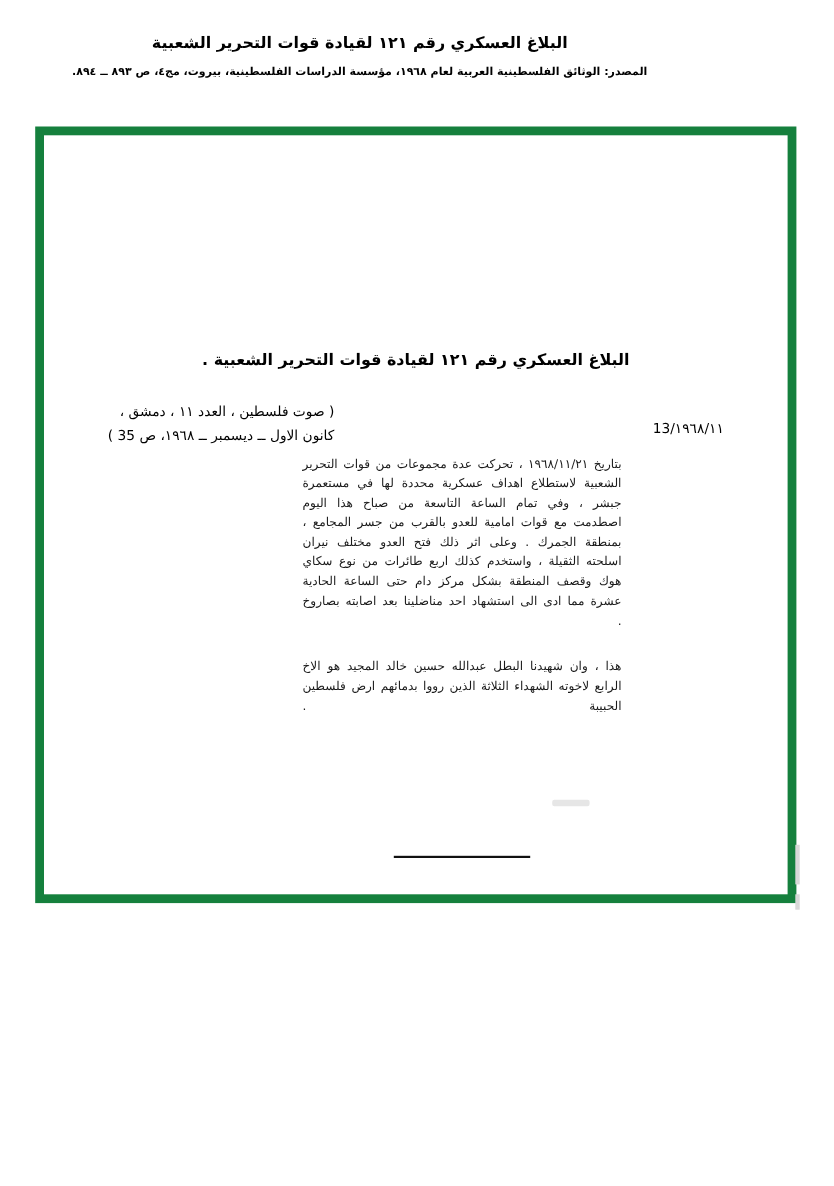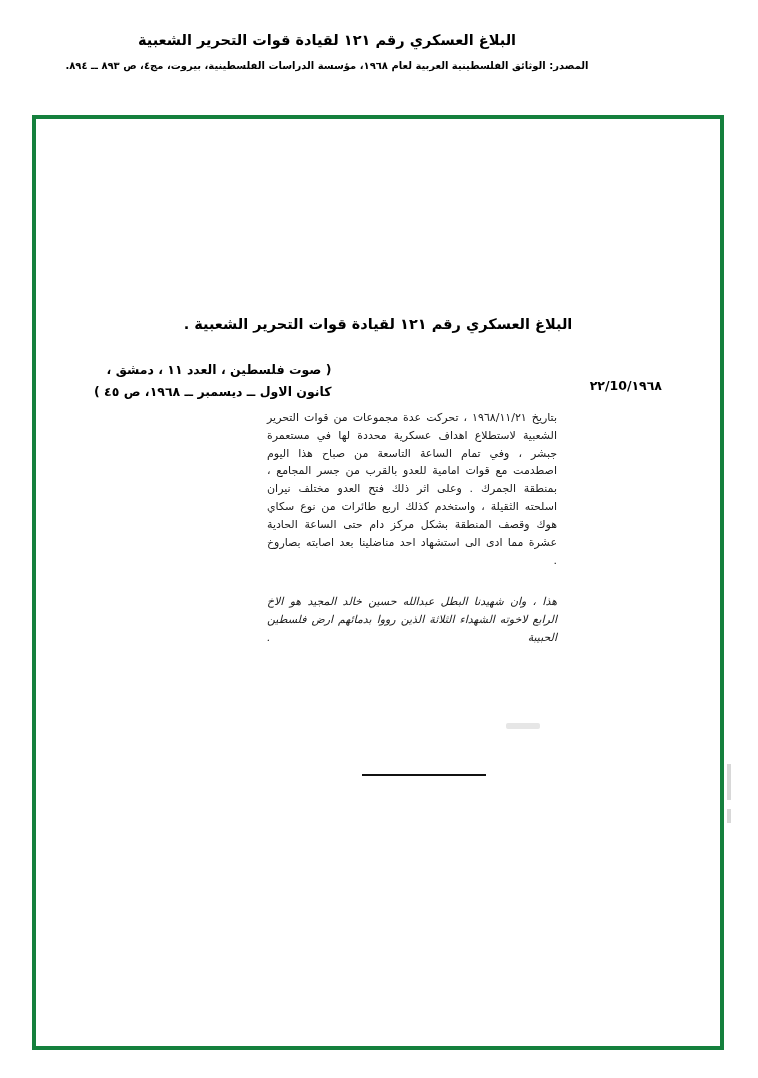--- a/index.html
+++ b/index.html
@@ -38,22 +38,22 @@
     color: #000000;
     line-height: 1.4;
   }
 
   
   .doc-frame {
     position: absolute;
     top: 115px;
     left: 32px;
     width: 692px;
-    height: 935px;
-    border: 4px solid #15803d;
+    height: 706px;
+    border: 8px solid #15803d;
     background: #ffffff;
     box-sizing: border-box;
   }
   .doc-inner {
     position: absolute;
     top: 0;
     left: 0;
     width: 100%;
     height: 100%;
   }
@@ -82,21 +82,20 @@
   
   .meta-row {
     position: absolute;
     top: 240px;
     left: 58px;
     right: 58px;
     display: flex;
     flex-direction: row-reverse;
     justify-content: space-between;
     align-items: flex-start;
-    font-weight: bold;
   }
   .meta-source {
     font-size: 12.5px;
     line-height: 1.75;
     text-align: right;
     color: #000000;
     direction: rtl;
   }
   .meta-date {
     font-size: 12.5px;
@@ -104,35 +103,35 @@
     color: #000000;
     padding-top: 16px;
     direction: rtl;
     white-space: nowrap;
   }
 
   
   .doc-body {
     position: absolute;
     top: 290px;
-    right: 163px;
+    right: 151px;
     width: 290px;
     direction: rtl;
     text-align: justify;
     text-align-last: justify;
     color: #1a1a1a;
   }
   .doc-body p {
     margin: 0 0 18px 0;
     font-size: 11px;
     line-height: 1.62;
     letter-spacing: 0.1px;
     word-spacing: 1.5px;
   }
-  .doc-body p.para-2 { margin-top: 24px; font-style: italic; }
+  .doc-body p.para-2 { margin-top: 24px; }
 
   
   .smudge {
     position: absolute;
     top: 604px;
     right: 180px;
     width: 34px;
     height: 6px;
     background: #e6e6e6;
     border-radius: 2px;
@@ -160,23 +159,23 @@
   <div class="doc-inner">
 
     <div class="edge-mark right-1"></div>
     <div class="edge-mark right-2"></div>
 
     <div class="doc-title">البلاغ العسكري رقم ١٢١ لقيادة قوات التحرير الشعبية .</div>
 
     <div class="meta-row">
       <div class="meta-source">
         <div>( صوت فلسطين ، العدد ١١ ، دمشق ،</div>
-        <div>كانون الاول ــ ديسمبر ــ ١٩٦٨، ص ٤٥ )</div>
+        <div>كانون الاول ــ ديسمبر ــ ١٩٦٨، ص 35 )</div>
       </div>
-      <div class="meta-date">١٩٦٨/10/٢٢</div>
+      <div class="meta-date">١٩٦٨/١١/13</div>
     </div>
 
     <div class="doc-body">
       <p class="para-1">بتاريخ ١٩٦٨/١١/٢١ ، تحركت عدة مجموعات من قوات التحرير الشعبية لاستطلاع اهداف عسكرية محددة لها في مستعمرة جبشر ، وفي تمام الساعة التاسعة من صباح هذا اليوم اصطدمت مع قوات امامية للعدو بالقرب من جسر المجامع ، بمنطقة الجمرك . وعلى اثر ذلك فتح العدو مختلف نيران اسلحته الثقيلة ، واستخدم كذلك اربع طائرات من نوع سكاي هوك وقصف المنطقة بشكل مركز دام حتى الساعة الحادية عشرة مما ادى الى استشهاد احد مناضلينا بعد اصابته بصاروخ .</p>
       <p class="para-2">هذا ، وان شهيدنا البطل عبدالله حسين خالد المجيد هو الاخ الرابع لاخوته الشهداء الثلاثة الذين رووا بدمائهم ارض فلسطين الحبيبة .</p>
     </div>
 
     <div class="smudge"></div>
     <div class="doc-rule"></div>
 

